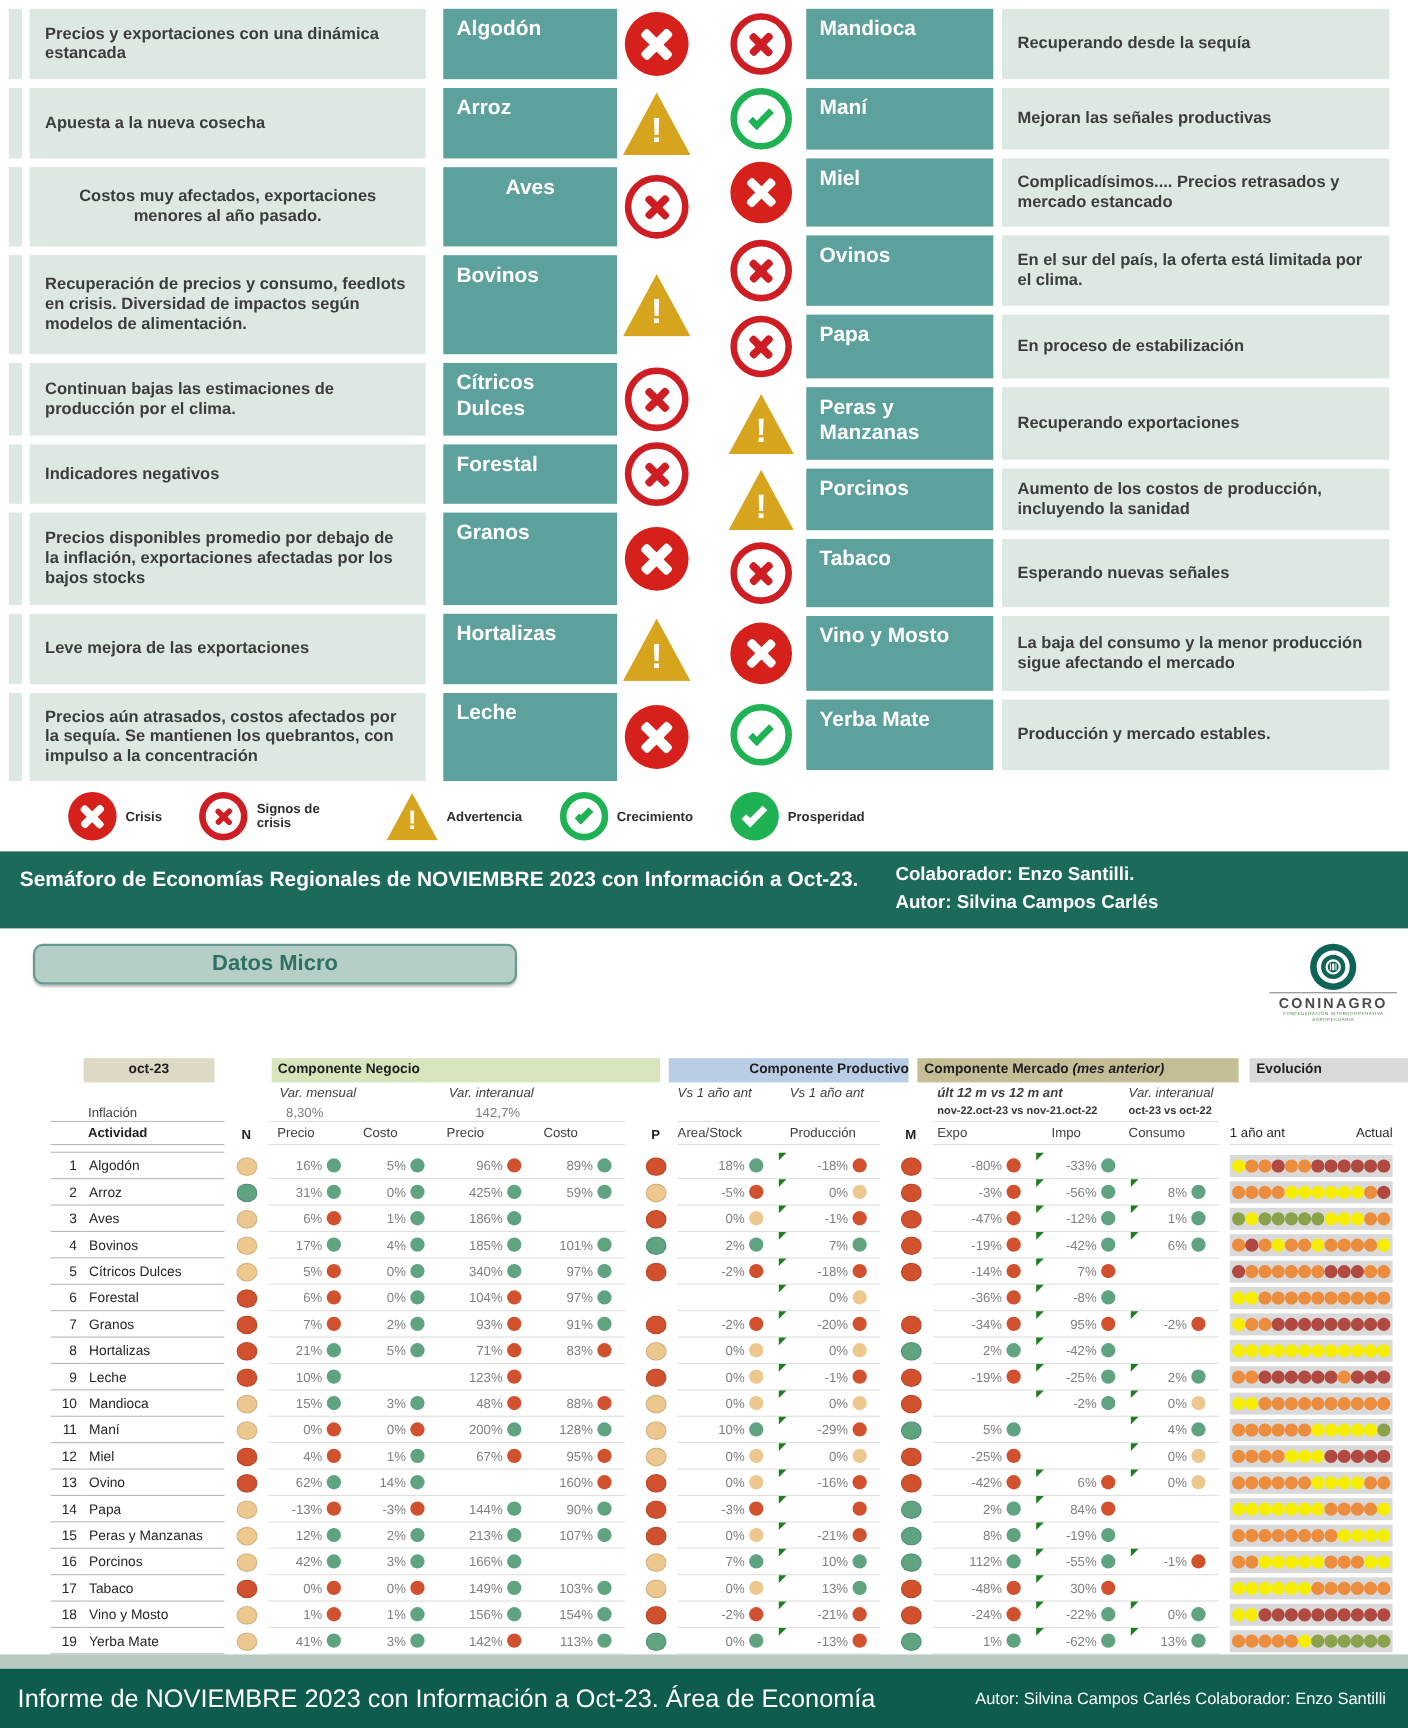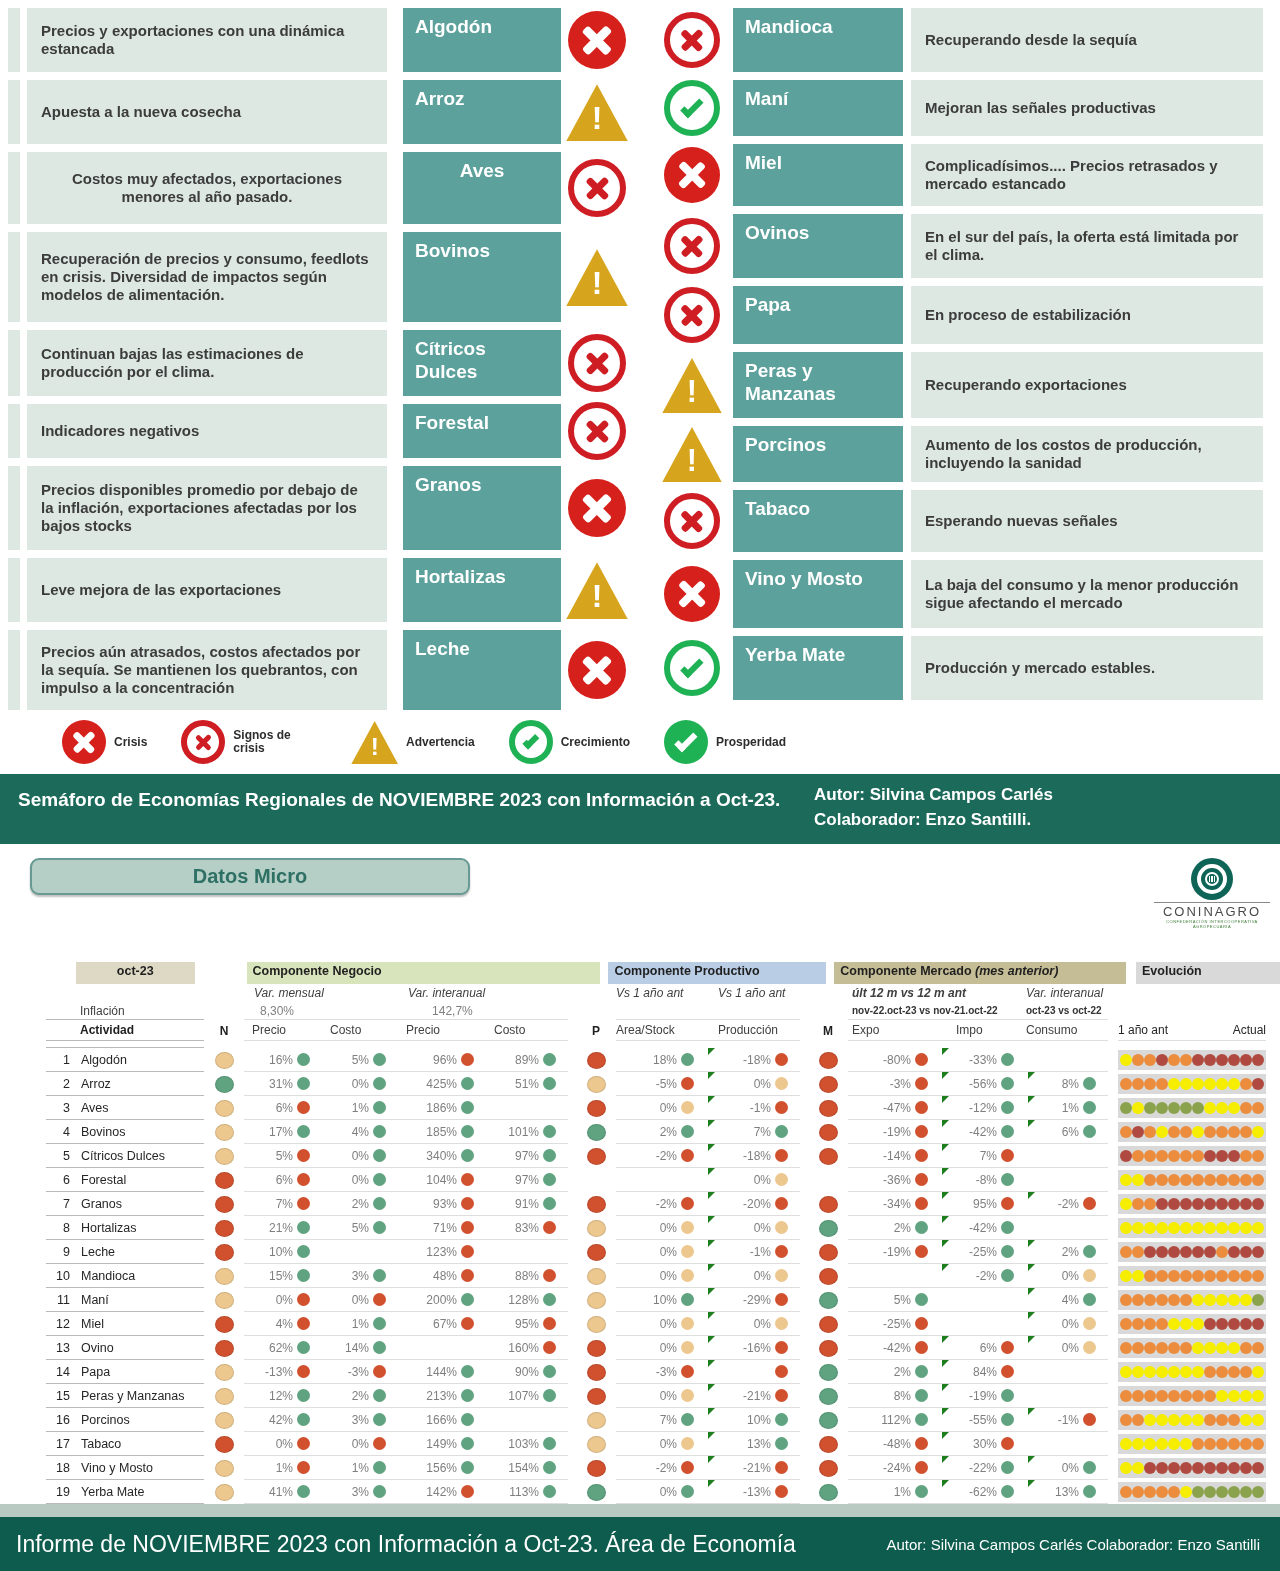--- a/index.html
+++ b/index.html
@@ -48,21 +48,21 @@
   .band-credits { margin-left:auto; width:448px; font-weight:bold; font-size:17px; line-height:1.45; }
 
   
   .dm-row { display:flex; align-items:flex-start; margin:14px 10px 0 30px; }
   .dm-btn { width:440px; height:37px; background:#b5cfc6; border:2px solid #679a92; border-radius:9px; box-shadow:0 2px 2px rgba(0,0,0,.25); color:#2f7065; font-weight:bold; font-size:20px; display:flex; align-items:center; justify-content:center; cursor:pointer; font-family:"Liberation Sans",sans-serif; }
   .logo { margin-left:auto; width:116px; text-align:center; }
   .logo-circle { width:42px; height:42px; border-radius:50%; background:#0e6456; margin:0 auto 2px auto; display:flex; align-items:center; justify-content:center; }
   .logo-c2 { width:30px; height:30px; border-radius:50%; border:4px solid #fff; display:flex; align-items:center; justify-content:center; }
   .logo-c3 { width:14px; height:14px; border-radius:50%; border:2px solid #fff; display:flex; align-items:center; justify-content:center; gap:1px; }
   .logo-c3 i { width:1.5px; height:6px; background:#fff; display:block; }
-  .logo-name { font-size:13px; font-weight:normal; color:#4a4a4a; letter-spacing:2px; border-top:1px solid #888; padding-top:1px; }
+  .logo-name { font-size:13px; font-weight:bold; color:#4a4a4a; letter-spacing:2px; border-top:1px solid #888; padding-top:1px; }
   .logo-tag { font-size:4px; color:#3f7d37; letter-spacing:.5px; }
 
   
   .mtable { margin:12px 0 0 46px; font-size:12px; color:#404040; }
   .trow { display:flex; align-items:stretch; height:24px; }
   .hrow { display:flex; align-items:stretch; }
   .cell { display:flex; align-items:center; position:relative; }
   .c-num  { width:28px;  justify-content:flex-end; padding-right:4px; color:#262626; font-size:12.5px; }
   .c-name { width:130px; padding-left:7px; color:#262626; font-size:12.5px; white-space:nowrap; }
   .c-n, .c-p, .c-m { width:40px; justify-content:center; }
@@ -77,21 +77,21 @@
   .dot { width:13px; height:13px; border-radius:50%; flex:none; }
   .npm { width:19px; height:17px; border-radius:50%; flex:none; }
   .flagged::before { content:""; position:absolute; left:2px; top:0; border-top:7px solid #1e7d1e; border-right:7px solid transparent; }
   .evo-strip { width:148px; height:20px; background:#d9d9d9; display:flex; align-items:center; padding-left:2px; gap:0px; }
   .evo-strip .edot { width:12px; height:12px; border-radius:50%; flex:none; }
 
   
   .gbox { font-weight:bold; color:#1f1f1f; font-size:12.5px; padding:2px 0 2px 6px; white-space:nowrap; overflow:visible; }
   .g-oct { background:#ded9c4; width:122px; margin-left:30px; text-align:center; padding-left:0; }
   .g-neg { background:#d7e4bc; width:364px; }
-  .g-pro { background:#b9cde5; width:224px; }
+  .g-pro { background:#b9cde5; width:224px;text-align:right; }
   .g-mer { background:#c5bd96; width:300px; }
   .g-evo { background:#d9d9d9; width:148px; }
   .sk { flex:none; }
   .ital { font-style:italic; color:#3f3f3f; font-size:12px; white-space:nowrap; }
   .small-b { font-size:10px; font-weight:bold; color:#333; white-space:nowrap; }
   .gray-val { color:#808080; }
   .h18 { height:18px; } .h20 { height:21px; } .h22 { height:22px;margin-top:21px; }
 
   
   .footer { margin-top:auto; }
@@ -336,22 +336,22 @@
           <span class="chk"></span>
         </div>
         <span class="legend-label wide">Prosperidad</span>
       </div>
     </div>
 
   <div class="band-strip"></div>
   <div class="band">
     <div class="band-title">Semáforo de Economías Regionales de NOVIEMBRE 2023 con Información a Oct-23.</div>
     <div class="band-credits">
+      <div>Colaborador: Enzo Santilli.</div>
       <div>Autor: Silvina Campos Carlés</div>
-      <div>Colaborador: Enzo Santilli.</div>
     </div>
   </div>
 
   <div class="dm-row">
     <button class="dm-btn">Datos Micro</button>
     <div class="logo">
       <div class="logo-circle">
         <div class="logo-c2">
             <div class="logo-c3">
               <i></i>
@@ -510,21 +510,21 @@
           </div>
           <div class="cell val bline c-cm">
             <span>0%</span>
             <span class="dot" style="background: rgb(95, 163, 128);"></span>
           </div>
           <div class="cell val bline c-pi">
             <span>425%</span>
             <span class="dot" style="background: rgb(95, 163, 128);"></span>
           </div>
           <div class="cell val bline c-ci">
-            <span>51%</span>
+            <span>59%</span>
             <span class="dot" style="background: rgb(95, 163, 128);"></span>
           </div>
           <div class="sk c-s1"></div>
           <div class="cell c-p">
             <span class="npm" style="background: rgb(236, 200, 143); border: 1px solid rgba(0, 0, 0, 0.12);"></span>
           </div>
           <div class="cell val bline c-area">
             <span>-5%</span>
             <span class="dot" style="background: rgb(209, 81, 47);"></span>
           </div>

